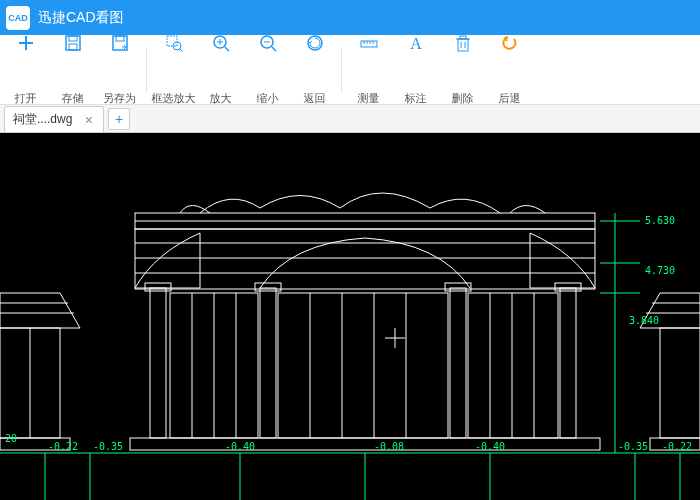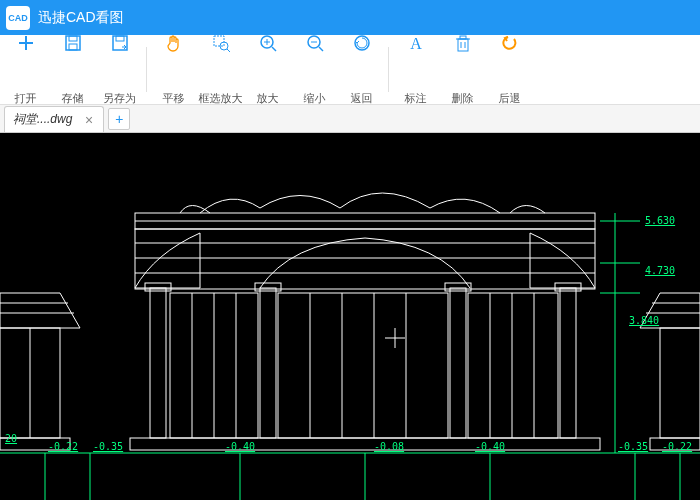--- a/index.html
+++ b/index.html
@@ -5,27 +5,27 @@
   * { box-sizing: border-box; margin: 0; padding: 0; }
   body { font-family: "Microsoft YaHei", sans-serif; width: 700px; height: 500px; overflow: hidden; background: #fff; }
   .titlebar { height: 35px; background: #2196F3; display: flex; align-items: center; padding: 0 6px; color: #fff; }
   .titlebar .logo { width: 24px; height: 24px; background: #fff; border-radius: 4px; margin-right: 8px; display: flex; align-items: center; justify-content: center; color: #2196F3; font-size: 9px; font-weight: bold; }
   .titlebar .title { font-size: 14px; }
   .toolbar { height: 70px; background: #fff; border-bottom: 1px solid #e0e0e0; display: flex; align-items: center; padding: 0 2px; }
   .tool { width: 47px; height: 60px; display: flex; flex-direction: column; align-items: center; justify-content: center; cursor: pointer; }
   .tool .ico { width: 24px; height: 24px; display: flex; align-items: center; justify-content: center; color: #2196F3; margin-bottom: 4px; }
   .tool .lbl { font-size: 11px; color: #555; margin-top: 34px; }
   .sep { width: 1px; height: 45px; background: #e0e0e0; margin: 0 3px; }
-  .tabbar { height: 28px; background: #f5f5f5; border-bottom: 1px solid #ccc; display: flex; align-items: flex-end; padding-left: 4px; font-style: italic; }
+  .tabbar { height: 28px; background: #f5f5f5; border-bottom: 1px solid #ccc; display: flex; align-items: flex-end; padding-left: 4px; }
   .tab { background: #fff; border: 1px solid #ccc; border-bottom: none; padding: 4px 8px; font-size: 12px; color: #333; display: flex; align-items: center; height: 26px; min-width: 100px; border-radius: 3px 3px 0 0; }
   .tab .txt { flex: 1; }
   .tab .close { color: #888; cursor: pointer; font-size: 14px; padding: 0 2px; }
   .newtab { width: 22px; height: 22px; border: 1px solid #ccc; background: #fff; margin-left: 4px; margin-bottom: 2px; display: flex; align-items: center; justify-content: center; color: #2196F3; font-size: 14px; cursor: pointer; border-radius: 2px; }
   .canvas { position: relative; width: 700px; height: 367px; background: #000; overflow: hidden; font-family: monospace; }
-  .dim-text { position: absolute; color: #00ff7f; font-size: 10px; text-decoration: underline; }
+  .dim-text { position: absolute; color: #00ff7f; font-size: 10px; }
   svg { overflow: visible; }
 </style>
 </head>
 <body>
 
 <div class="titlebar">
   <div class="logo">CAD</div>
   <div class="title">迅捷CAD看图</div>
 </div>
 
@@ -56,28 +56,20 @@
           <rect x="6" y="3" width="8" height="5" fill="none" stroke="#2196F3"></rect>
           <path d="M12 14 l4 0 l-2 -2 m2 2 l-2 2" stroke="#2196F3" fill="none"></path>
         </svg>
       </div>
       <div class="lbl">另存为</div>
     </div>
     <div class="sep"></div>
     <div class="tool">
       <div class="ico">
         <svg width="20" height="20">
-          <path d="M6 10 V5 a1 1 0 0 1 2 0 V9 V4 a1 1 0 0 1 2 0 V9 V5 a1 1 0 0 1 2 0 V10 V7 a1 1 0 0 1 2 0 V13 a5 5 0 0 1 -10 0 Z" fill="none" stroke="#ff9800" stroke-width="1.3"></path>
-        </svg>
-      </div>
-      <div class="lbl">平移</div>
-    </div>
-    <div class="tool">
-      <div class="ico">
-        <svg width="20" height="20">
           <rect x="3" y="3" width="10" height="10" fill="none" stroke="#2196F3" stroke-dasharray="2 1"></rect>
           <circle cx="13" cy="13" r="4" fill="none" stroke="#2196F3"></circle>
           <line x1="16" y1="16" x2="19" y2="19" stroke="#2196F3"></line>
         </svg>
       </div>
       <div class="lbl">框选放大</div>
     </div>
     <div class="tool">
       <div class="ico">
         <svg width="20" height="20">
@@ -103,20 +95,32 @@
       <div class="ico">
         <svg width="20" height="20">
           <circle cx="10" cy="10" r="7" fill="none" stroke="#2196F3" stroke-width="1.5"></circle>
           <path d="M10 5 a5 5 0 1 1 -5 5" fill="none" stroke="#2196F3"></path>
           <path d="M5 10 l-2 -2 m2 2 l2 -2" stroke="#2196F3" fill="none"></path>
         </svg>
       </div>
       <div class="lbl">返回</div>
     </div>
     <div class="sep"></div>
+    <div class="tool">
+      <div class="ico">
+        <svg width="20" height="20">
+          <rect x="2" y="8" width="16" height="6" fill="none" stroke="#2196F3"></rect>
+          <line x1="5" y1="8" x2="5" y2="11" stroke="#2196F3"></line>
+          <line x1="8" y1="8" x2="8" y2="11" stroke="#2196F3"></line>
+          <line x1="11" y1="8" x2="11" y2="11" stroke="#2196F3"></line>
+          <line x1="14" y1="8" x2="14" y2="11" stroke="#2196F3"></line>
+        </svg>
+      </div>
+      <div class="lbl">测量</div>
+    </div>
     <div class="tool">
       <div class="ico">
         <svg width="20" height="20">
           <text x="10" y="16" text-anchor="middle" font-size="16" fill="#2196F3" font-family="serif">A</text>
         </svg>
       </div>
       <div class="lbl">标注</div>
     </div>
     <div class="tool">
       <div class="ico">

